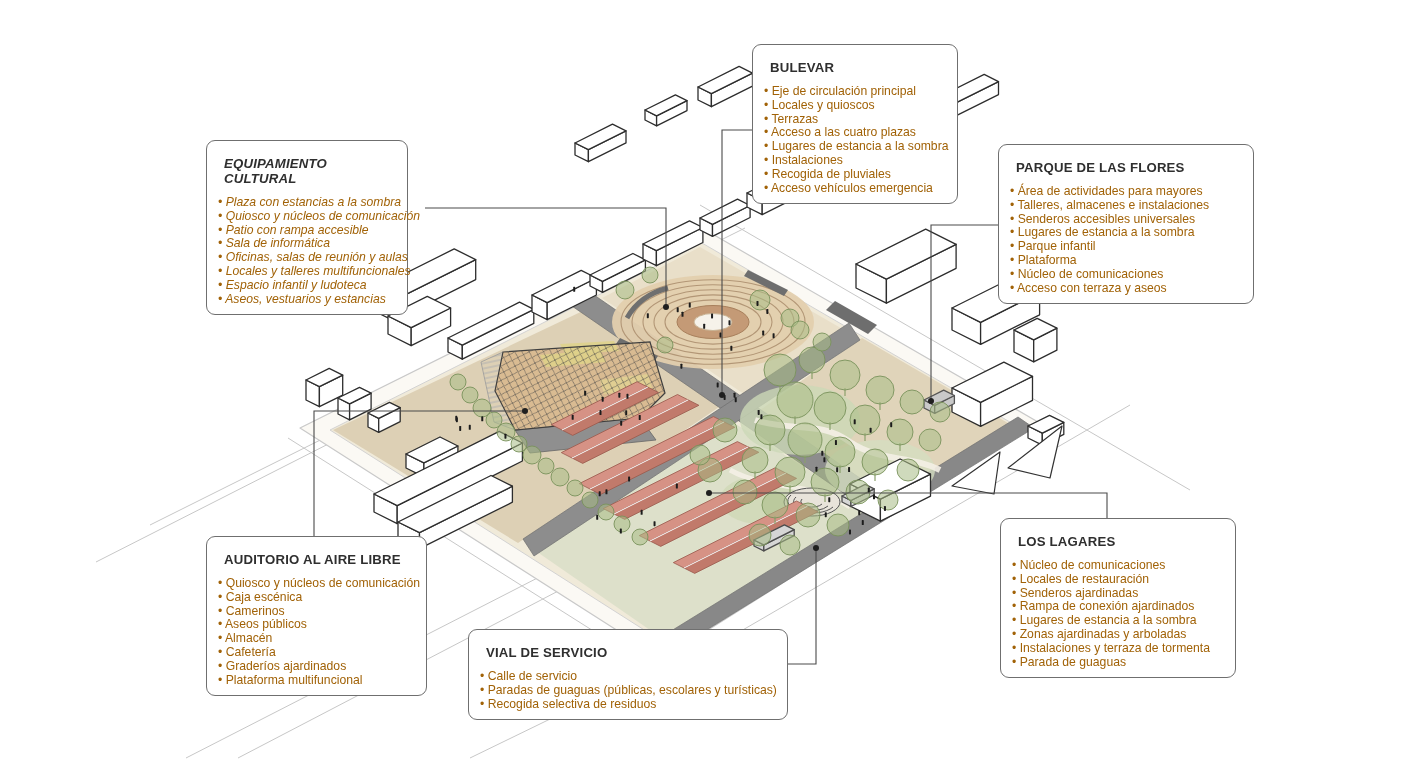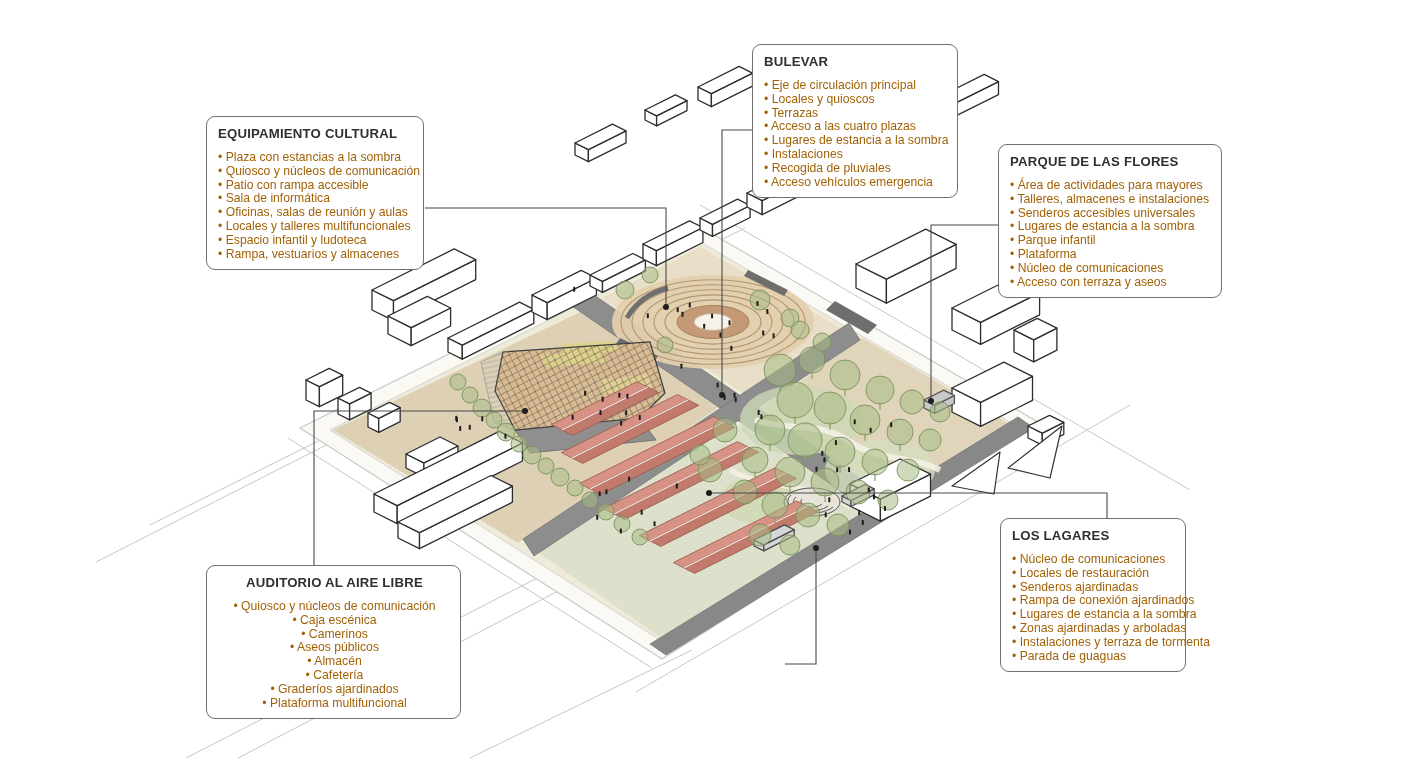--- a/index.html
+++ b/index.html
@@ -1,30 +1,30 @@
 <!DOCTYPE html>
 <html><head>
 <meta charset="utf-8">
 <style>
   html,body{margin:0;padding:0;background:#ffffff;}
   #stage{position:relative;width:1420px;height:760px;background:#ffffff;overflow:hidden;
          font-family:"Liberation Sans",sans-serif;}
   #plan{position:absolute;left:0;top:0;}
   .callout{position:absolute;background:#ffffff;border:1.3px solid #6f6f6f;border-radius:9px;
            padding:9px 9px 8px 11px;box-sizing:border-box;z-index:5;}
-  .callout h3{margin:0;font-size:13.2px;font-weight:700;color:#2f2f2f;letter-spacing:.2px;}
+  .callout h3{margin:6px;font-size:13.2px;font-weight:700;color:#2f2f2f;letter-spacing:.2px;}
   .callout ul{margin:10px 0 0 0;padding:0;list-style:none;}
   .callout li{font-size:12.2px;line-height:13.8px;color:#a16207;white-space:nowrap;}
   .callout li::before{content:"• ";}
-  .co-eq{left:206px;top:116px;width:218px;}
+  .co-eq{left:206px;top:140px;width:202px;font-style:italic;}
   .co-bu{left:752px;top:44px;width:206px;}
-  .co-pa{left:998px;top:144px;width:224px;}
-  .co-au{left:206px;top:565px;width:255px;text-align:center;}
+  .co-pa{left:998px;top:144px;width:256px;}
+  .co-au{left:206px;top:536px;width:221px;}
   .co-vi{left:468px;top:629px;width:320px;}
-  .co-la{left:1000px;top:518px;width:186px;}
+  .co-la{left:1000px;top:518px;width:236px;}
 </style>
 </head>
 <body>
 
 <div id="stage">
 
 <svg id="plan" width="1420" height="760" viewBox="0 0 1420 760">
   <defs>
     <pattern id="lat" width="9" height="9" patternUnits="userSpaceOnUse" patternTransform="rotate(18)">
       <path d="M0,0 L9,9 M9,0 L0,9" stroke="#474747" stroke-width="0.7" fill="none"></path>
@@ -368,21 +368,21 @@
 <div class="callout co-eq">
   <h3>EQUIPAMIENTO CULTURAL</h3>
   <ul>
         <li>Plaza con estancias a la sombra</li>
         <li>Quiosco y núcleos de comunicación</li>
         <li>Patio con rampa accesible</li>
         <li>Sala de informática</li>
         <li>Oficinas, salas de reunión y aulas</li>
         <li>Locales y talleres multifuncionales</li>
         <li>Espacio infantil y ludoteca</li>
-        <li>Rampa, vestuarios y almacenes</li>
+        <li>Aseos, vestuarios y estancias</li>
       </ul>
 </div>
 <div class="callout co-bu">
   <h3>BULEVAR</h3>
   <ul>
         <li>Eje de circulación principal</li>
         <li>Locales y quioscos</li>
         <li>Terrazas</li>
         <li>Acceso a las cuatro plazas</li>
         <li>Lugares de estancia a la sombra</li>
@@ -410,20 +410,28 @@
         <li>Quiosco y núcleos de comunicación</li>
         <li>Caja escénica</li>
         <li>Camerinos</li>
         <li>Aseos públicos</li>
         <li>Almacén</li>
         <li>Cafetería</li>
         <li>Graderíos ajardinados</li>
         <li>Plataforma multifuncional</li>
       </ul>
 </div>
+<div class="callout co-vi">
+  <h3>VIAL DE SERVICIO</h3>
+  <ul>
+        <li>Calle de servicio</li>
+        <li>Paradas de guaguas (públicas, escolares y turísticas)</li>
+        <li>Recogida selectiva de residuos</li>
+      </ul>
+</div>
 <div class="callout co-la">
   <h3>LOS LAGARES</h3>
   <ul>
         <li>Núcleo de comunicaciones</li>
         <li>Locales de restauración</li>
         <li>Senderos ajardinadas</li>
         <li>Rampa de conexión ajardinados</li>
         <li>Lugares de estancia a la sombra</li>
         <li>Zonas ajardinadas y arboladas</li>
         <li>Instalaciones y terraza de tormenta</li>

